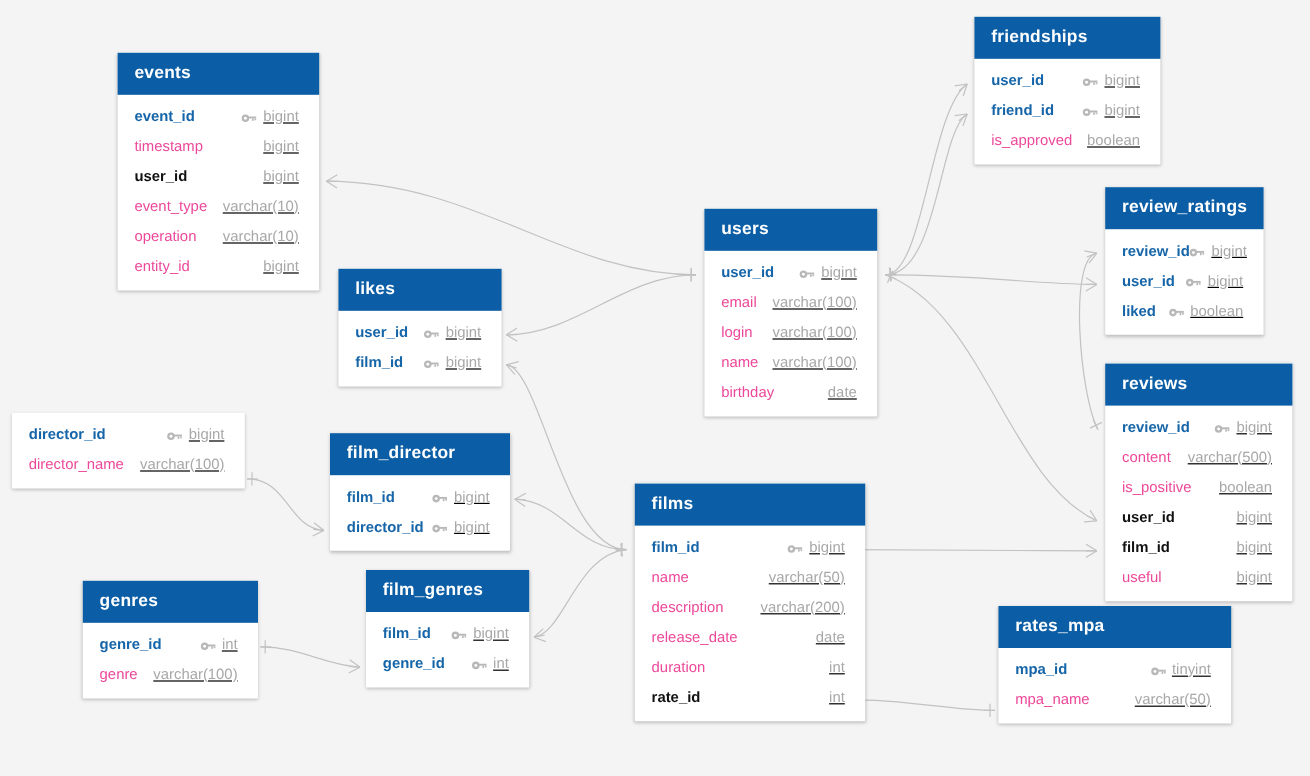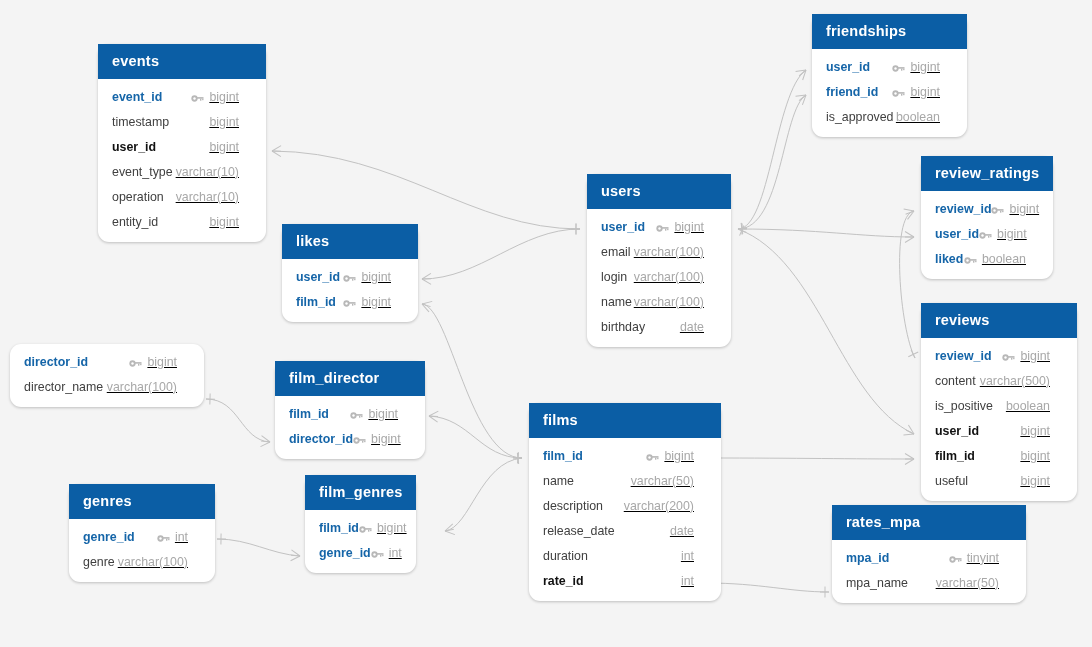--- a/index.html
+++ b/index.html
@@ -8,42 +8,42 @@
     background:#f4f4f4;
     font-family:"Liberation Sans","DejaVu Sans",sans-serif;
     overflow:hidden;position:relative;
   }
   #canvas{position:absolute;inset:0;width:1092px;height:647px;}
   #links{position:absolute;left:0;top:0;width:1092px;height:647px;pointer-events:none;}
   .tbl{
     position:absolute;
     background:#ffffff;
     box-shadow:0 1px 3px rgba(0,0,0,.22);
-    border-radius:11px;
+    border-radius:1px;
     box-sizing:border-box;
   }
   .tbl-head{
     background:#0b5ea5;
     color:#ffffff;
     font-size:14.5px;
     font-weight:bold;
     line-height:18px;
     padding:8px 0 9px 14px;
     letter-spacing:.2px;
     white-space:nowrap;
   }
-  .tbl-body{padding:5px 14px 8px 0;}
+  .tbl-body{padding:5px 4px 8px 0;}
   .col{
     display:flex;align-items:center;
     height:25px;
     padding:0 13px 0 14px;
     font-size:12.4px;
     white-space:nowrap;
   }
-  .col-name{color:#404040;}
+  .col-name{color:#ec4899;}
   .col.pk .col-name{color:#1565a8;font-weight:bold;}
   .col.fk .col-name{color:#111111;font-weight:bold;}
   .col-right{
     margin-left:auto;display:flex;align-items:center;gap:5px;text-decoration:underline;
   }
   .col-type{color:#a8a8a8;font-size:12.4px;}
   .keyicon{display:inline-block;width:13px;height:9px;flex:0 0 auto;}
 </style>
 </head>
 <body>
@@ -592,21 +592,21 @@
           </span>
         </div>
         <div class="col fk">
           <span class="col-name">rate_id</span>
           <span class="col-right">
             <span class="col-type">int</span>
           </span>
         </div>
       </div>
     </div>
-    <div class="tbl" style="left: 305px; top: 475px; width: 111px;">
+    <div class="tbl" style="left: 305px; top: 475px; width: 136px;">
       <div class="tbl-head">film_genres</div>
       <div class="tbl-body">
         <div class="col pk">
           <span class="col-name">film_id</span>
           <span class="col-right">
             <span class="keyicon"><svg viewBox="0 0 26 16" width="13" height="9">
                 <g fill="#b8b8b8">
                   <circle cx="7" cy="8" r="6.3"></circle>
                   <rect x="12" y="5.2" width="13" height="3.2"></rect>
                   <rect x="18" y="8.4" width="2.8" height="4"></rect>

